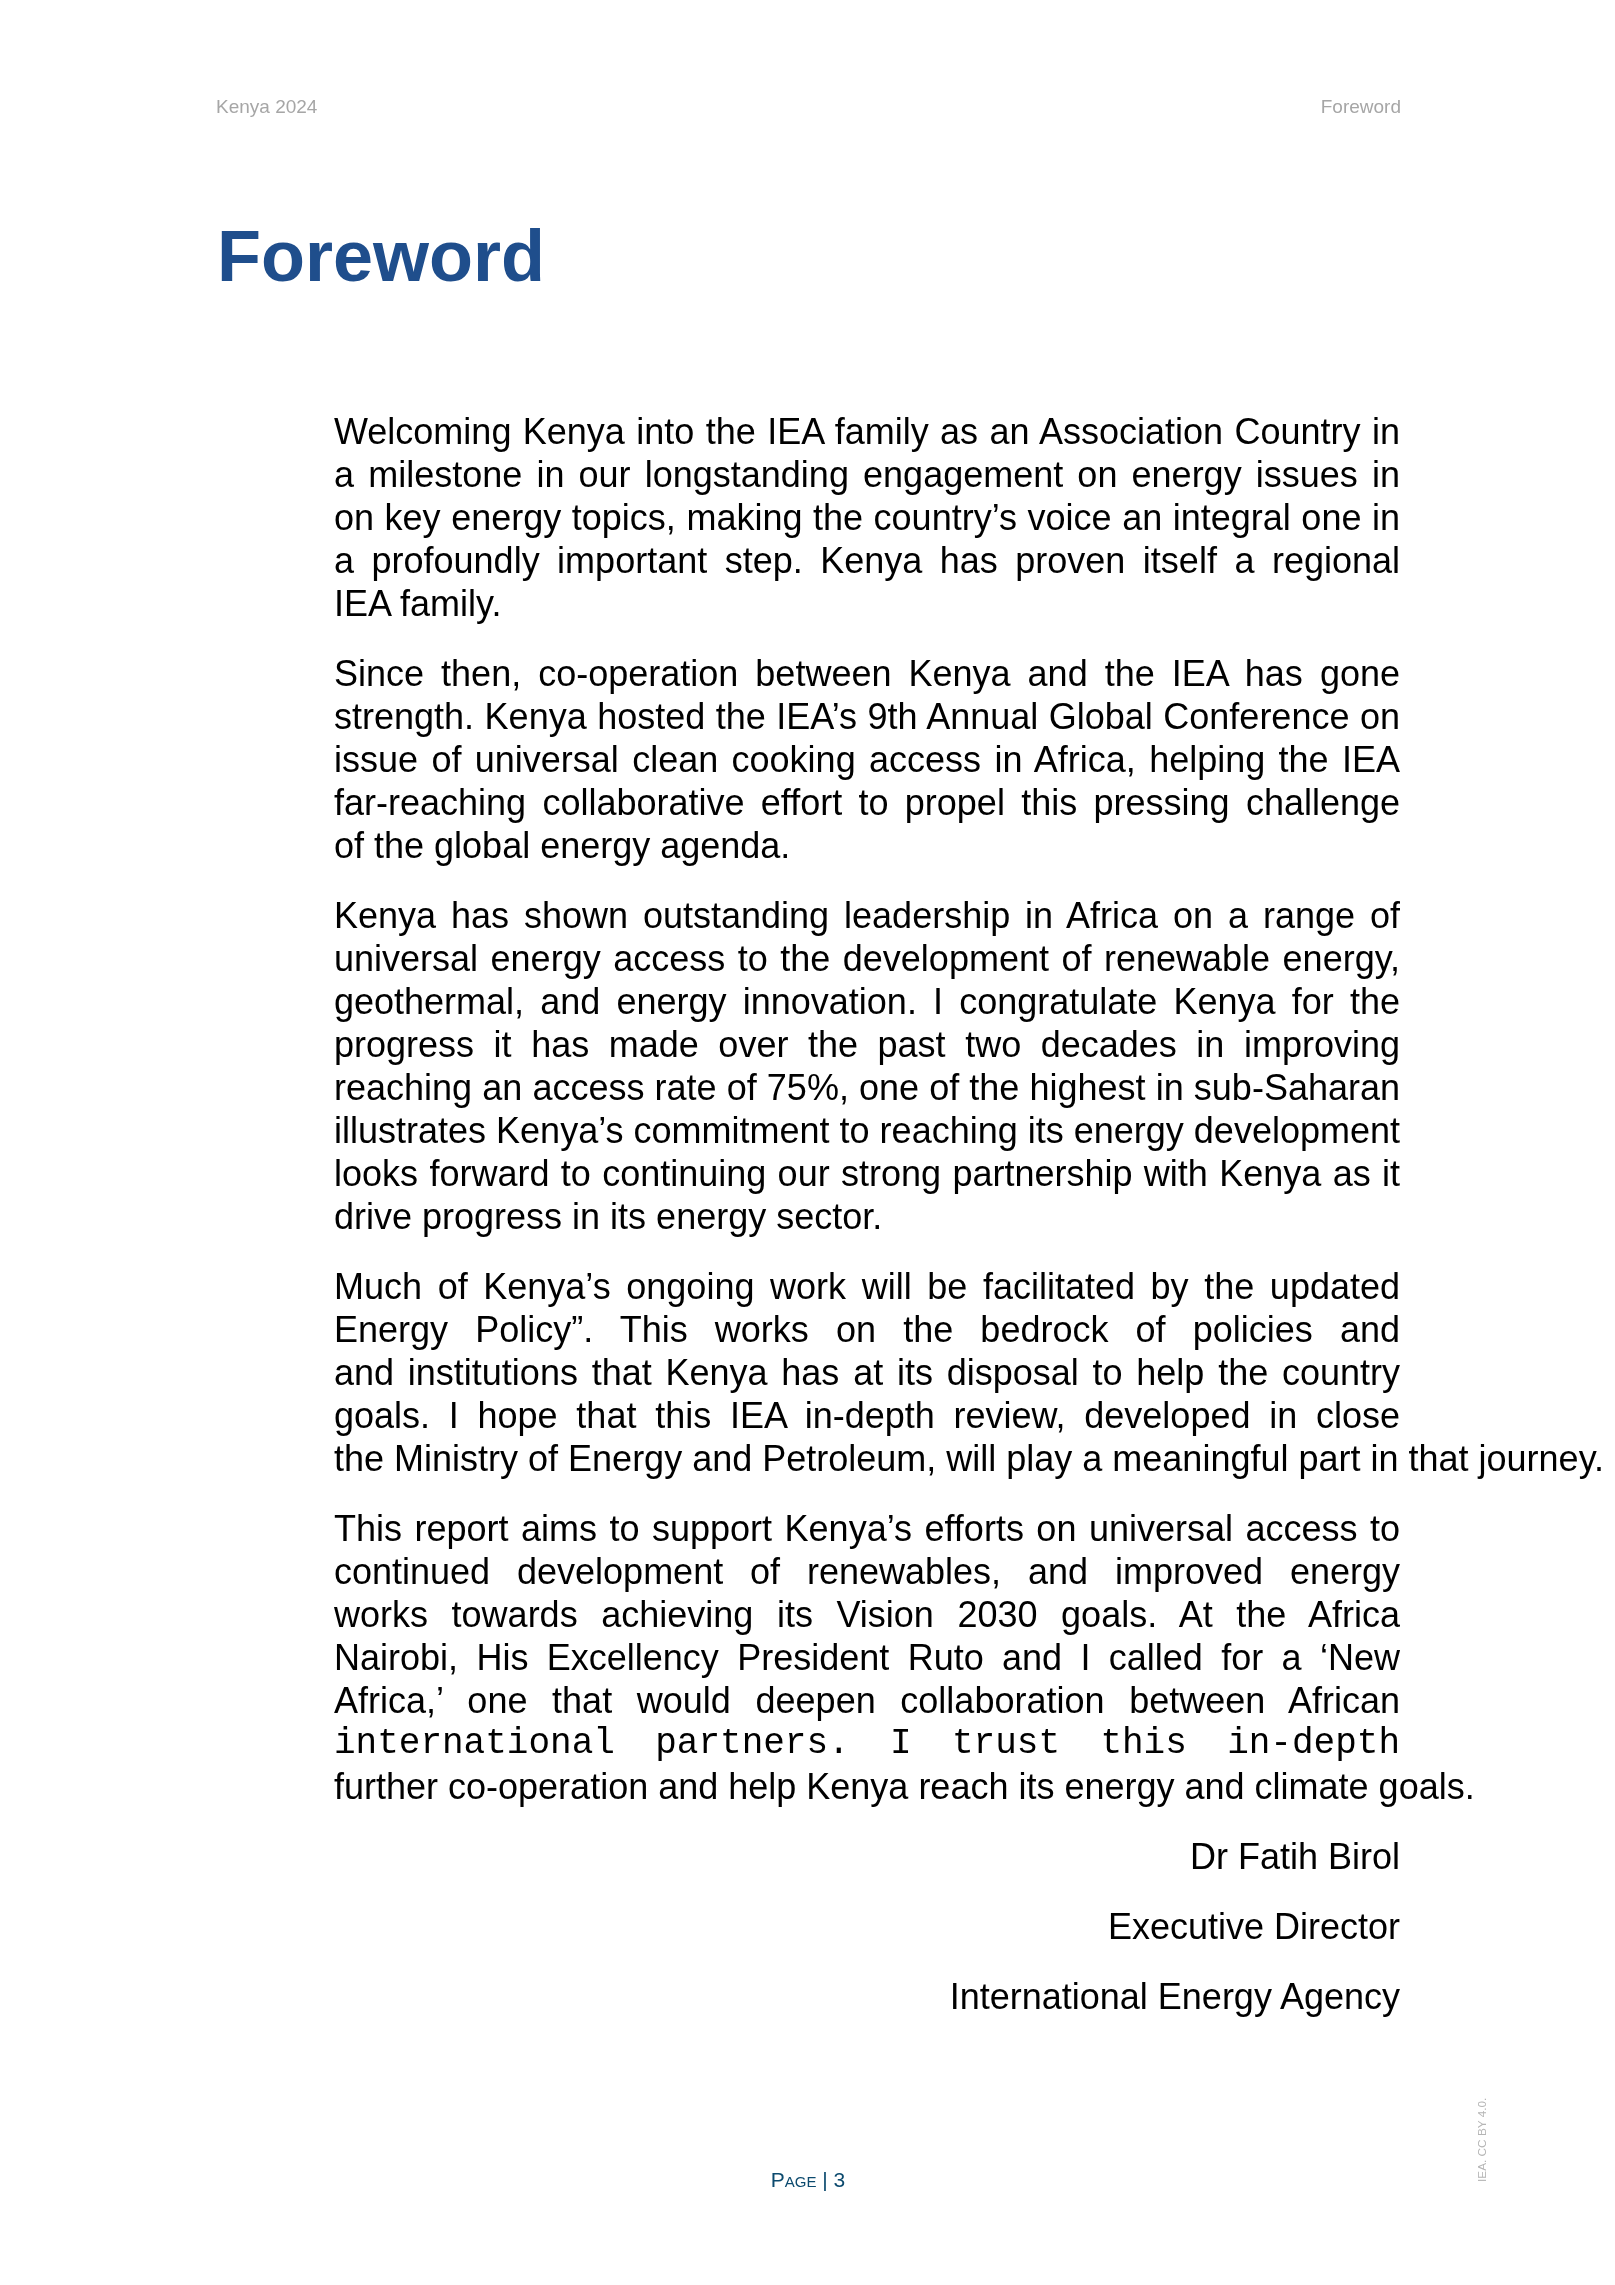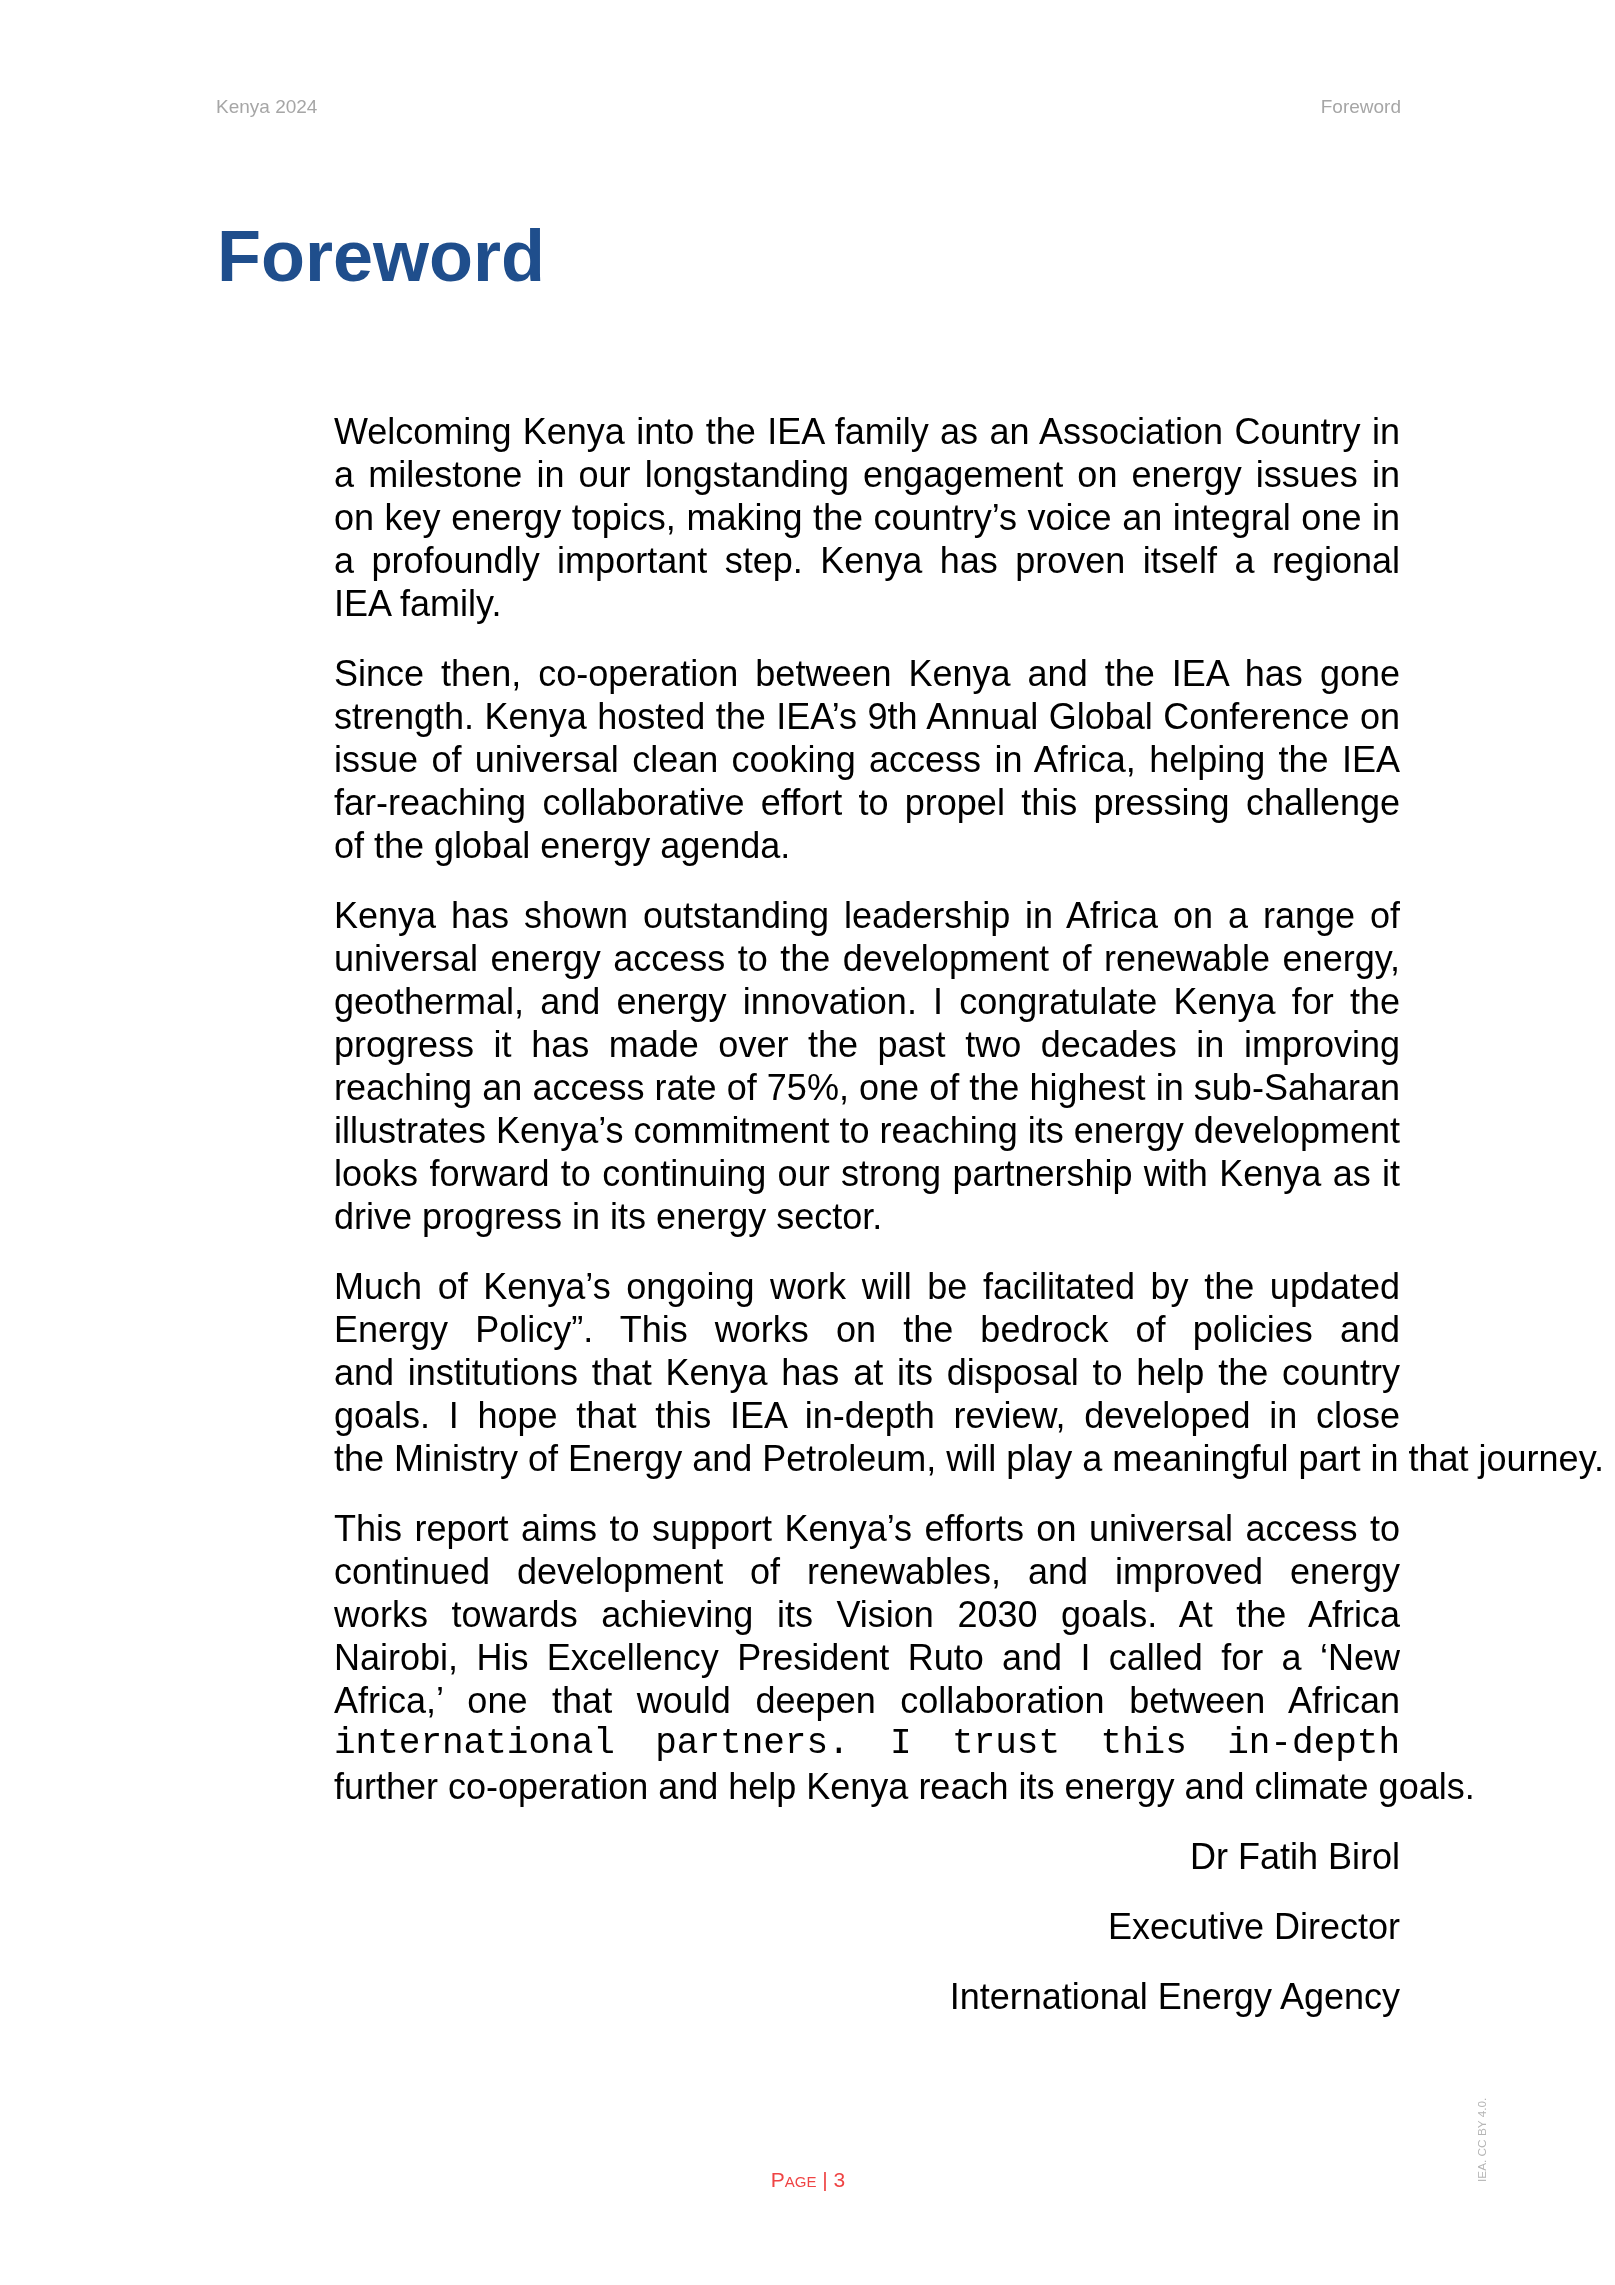--- a/index.html
+++ b/index.html
@@ -69,21 +69,21 @@
     }
 
     #footer-page {
       position: absolute;
       left: 0;
       width: 1616px;
       top: 2167px;
       text-align: center;
       font-size: 21px;
       line-height: 25.5px;
-      color: #ef4444;
+      color: #0c4a6e;
       white-space: nowrap;
     }
     #footer-page .pg-label {
       font-variant: small-caps;
       letter-spacing: 0px;
     }
     #license-watermark {
       position: absolute;
       left: 1475px;
       top: 2182px;

